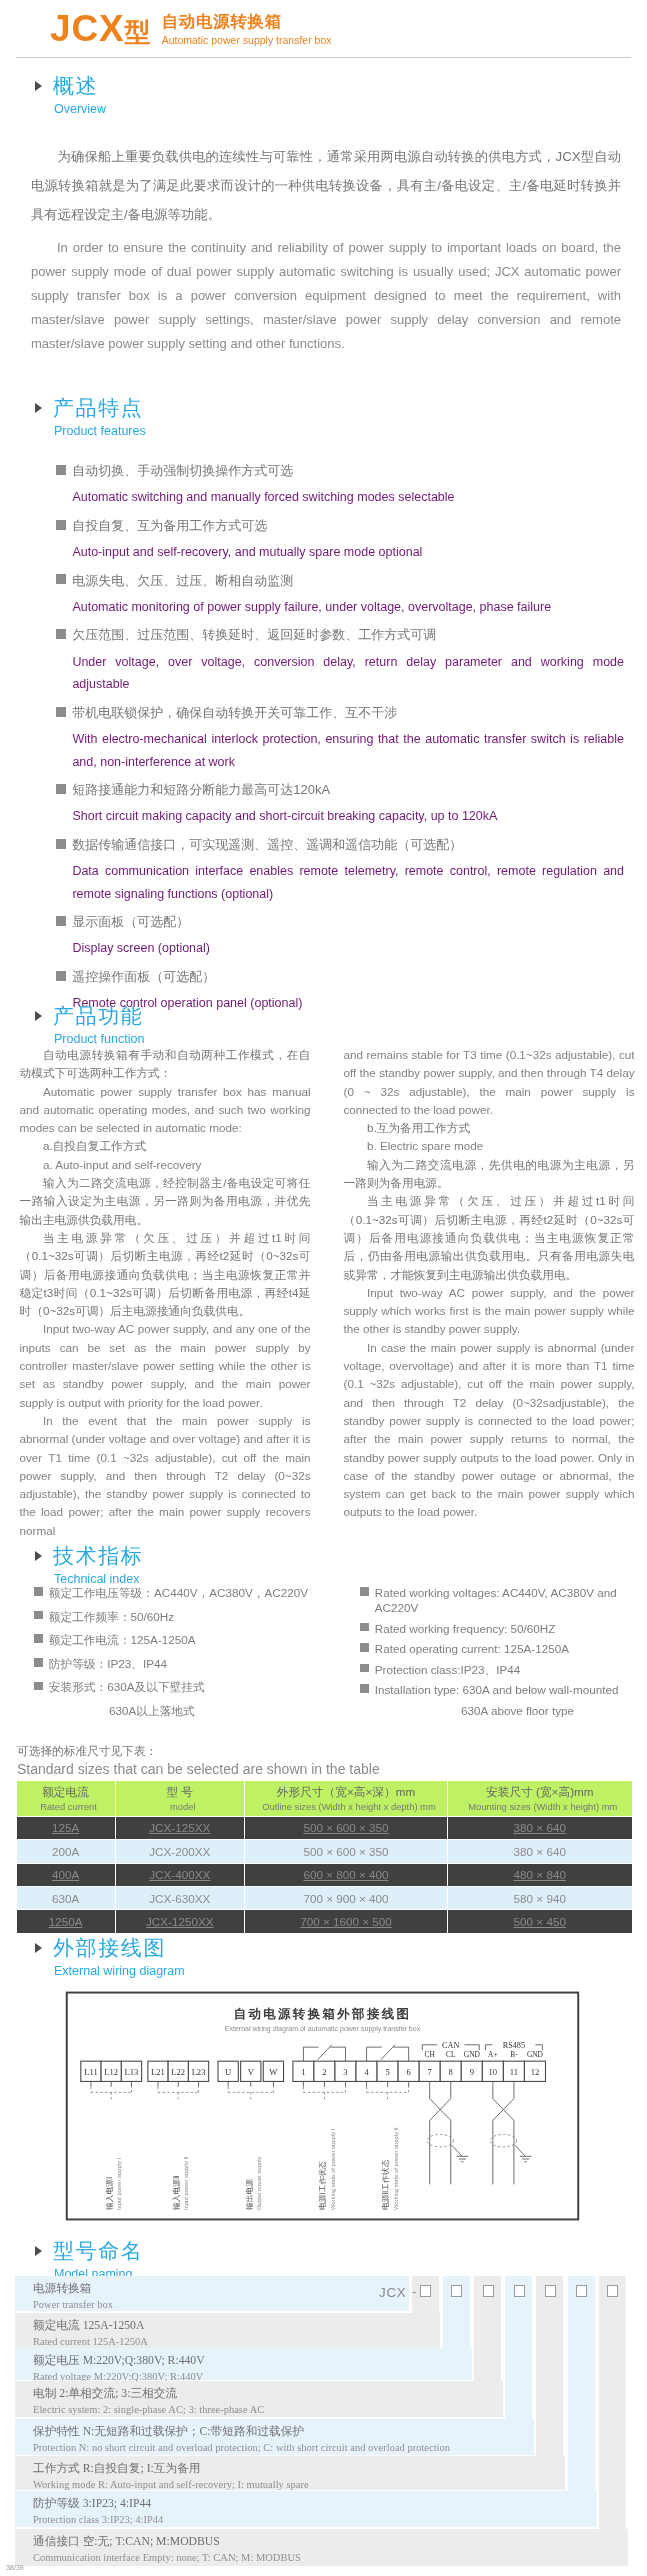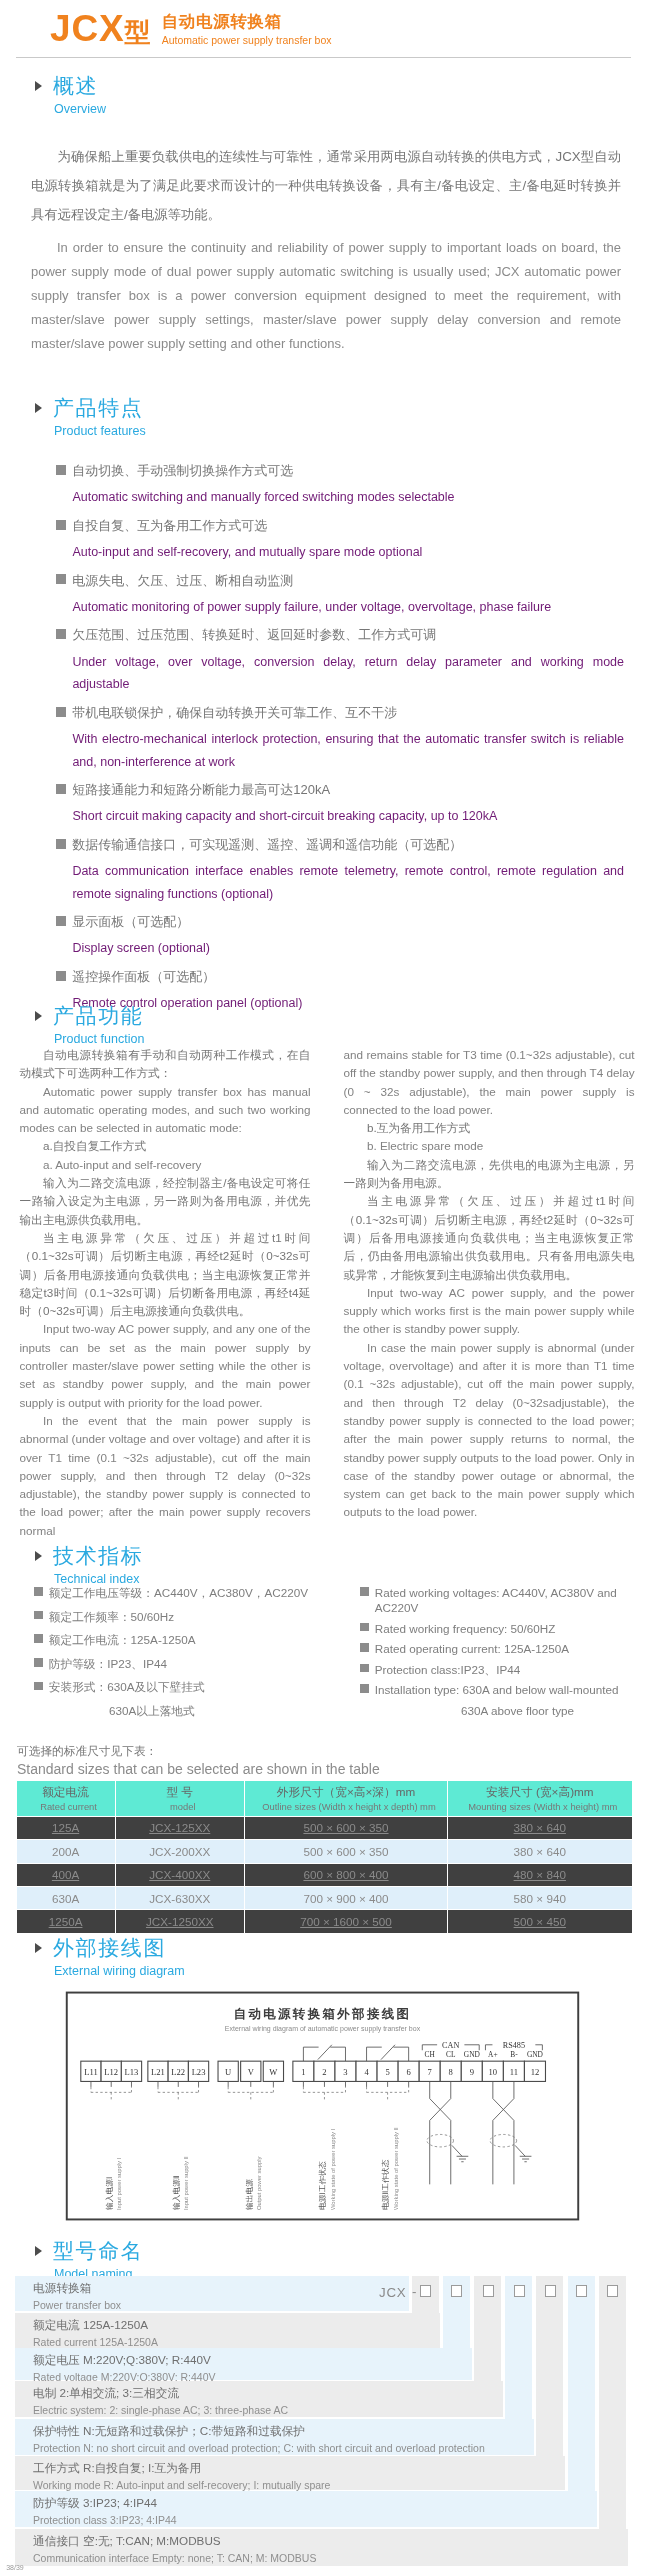--- a/index.html
+++ b/index.html
@@ -48,21 +48,21 @@
   .ti{display:flex;font-size:11.7px;color:#7e7e7e;margin-bottom:8.6px;line-height:15px;}
   .tsq{width:8.6px;height:8.6px;background:#8c8c8c;margin:2.3px 6.2px 0 0;flex:none;}
   .ti.cont{margin-left:75px;}
   .tech-right .ti{margin-bottom:5.5px;}
   .tech-right .ti.cont{margin-left:101px;}
 
   
   .tbl-intro-zh{position:absolute;left:17px;top:1744px;font-size:11.7px;color:#767676;}
   .tbl-intro-en{position:absolute;left:17px;top:1761px;font-size:14px;color:#8b8b8b;}
   table.sizes{position:absolute;left:15.6px;top:1780px;width:617px;border-collapse:separate;border-spacing:1.6px;}
-  table.sizes th{background:#5eead4;font-weight:normal;padding:3.9px 1.6px;}
+  table.sizes th{background:#bef264;font-weight:normal;padding:3.9px 1.6px;}
   .th-zh{font-size:11.7px;color:#666;}
   .th-en{font-size:9.4px;color:#777;margin-top:1px;padding-left:6px;}
   table.sizes td{text-align:center;font-size:11.7px;color:#8a8a8a;padding:4.7px 1.6px;}
   tr.r-a td{background:#404040;text-decoration:underline;}
   tr.r-b td{background:#dfeffa;}
   .c1{width:16%;} .c2{width:21%;} .c3{width:33%;} .c4{width:30%;}
 
   
   .wiring-svg{position:absolute;left:65px;top:1991px;}
   .wbox{fill:#fff;stroke:#3f3f3f;stroke-width:2.5;}
@@ -72,21 +72,21 @@
   .term-label{font-family:"Liberation Serif",serif;font-size:11px;fill:#333;text-anchor:middle;}
   .pin-label{font-family:"Liberation Serif",serif;font-size:9.5px;fill:#333;text-anchor:middle;}
   .bus-label{font-family:"Liberation Serif",serif;font-size:10.5px;fill:#333;text-anchor:middle;}
   .wline{stroke:#555;stroke-width:1.1;fill:none;}
   .wdash{stroke:#777;stroke-width:1;fill:none;stroke-dasharray:3 3;}
   .grp-zh{font-family:"Liberation Sans",sans-serif;font-size:10px;fill:#555;}
   .grp-en{font-family:"Liberation Sans",sans-serif;font-size:7.5px;fill:#8a8a8a;}
 
   
   .model-wrap{position:absolute;left:15px;top:2276px;width:614px;height:297px;}
-  .mrow{position:absolute;left:0;box-sizing:border-box;padding:4.7px 0 0 18px;}
+  .mrow{position:absolute;left:0;box-sizing:border-box;padding:4.7px 0 0 18px;font-family:Liberation Serif, serif;}
   .mrow .zh{font-size:11.7px;color:#6f6f6f;}
   .mrow .en{font-size:10.5px;color:#8f8f8f;margin-top:3.1px;}
   .bg-blue{background:#e7f3fb;}
   .bg-gray{background:#ececec;}
   .strip{position:absolute;top:0;width:26.5px;}
   .mbox{position:absolute;top:9.4px;width:9.4px;height:9.4px;border:1.6px solid #9b9b9b;background:#fff;}
   .mcode{position:absolute;left:364px;top:9.4px;font-size:13.3px;color:#8a8a8a;letter-spacing:0.8px;}
   .mdash{position:absolute;left:397px;top:7.8px;font-size:13.3px;color:#8a8a8a;}
 
   .pagenum{position:absolute;left:6.2px;top:2564px;font-size:7px;color:#9a9a9a;}

